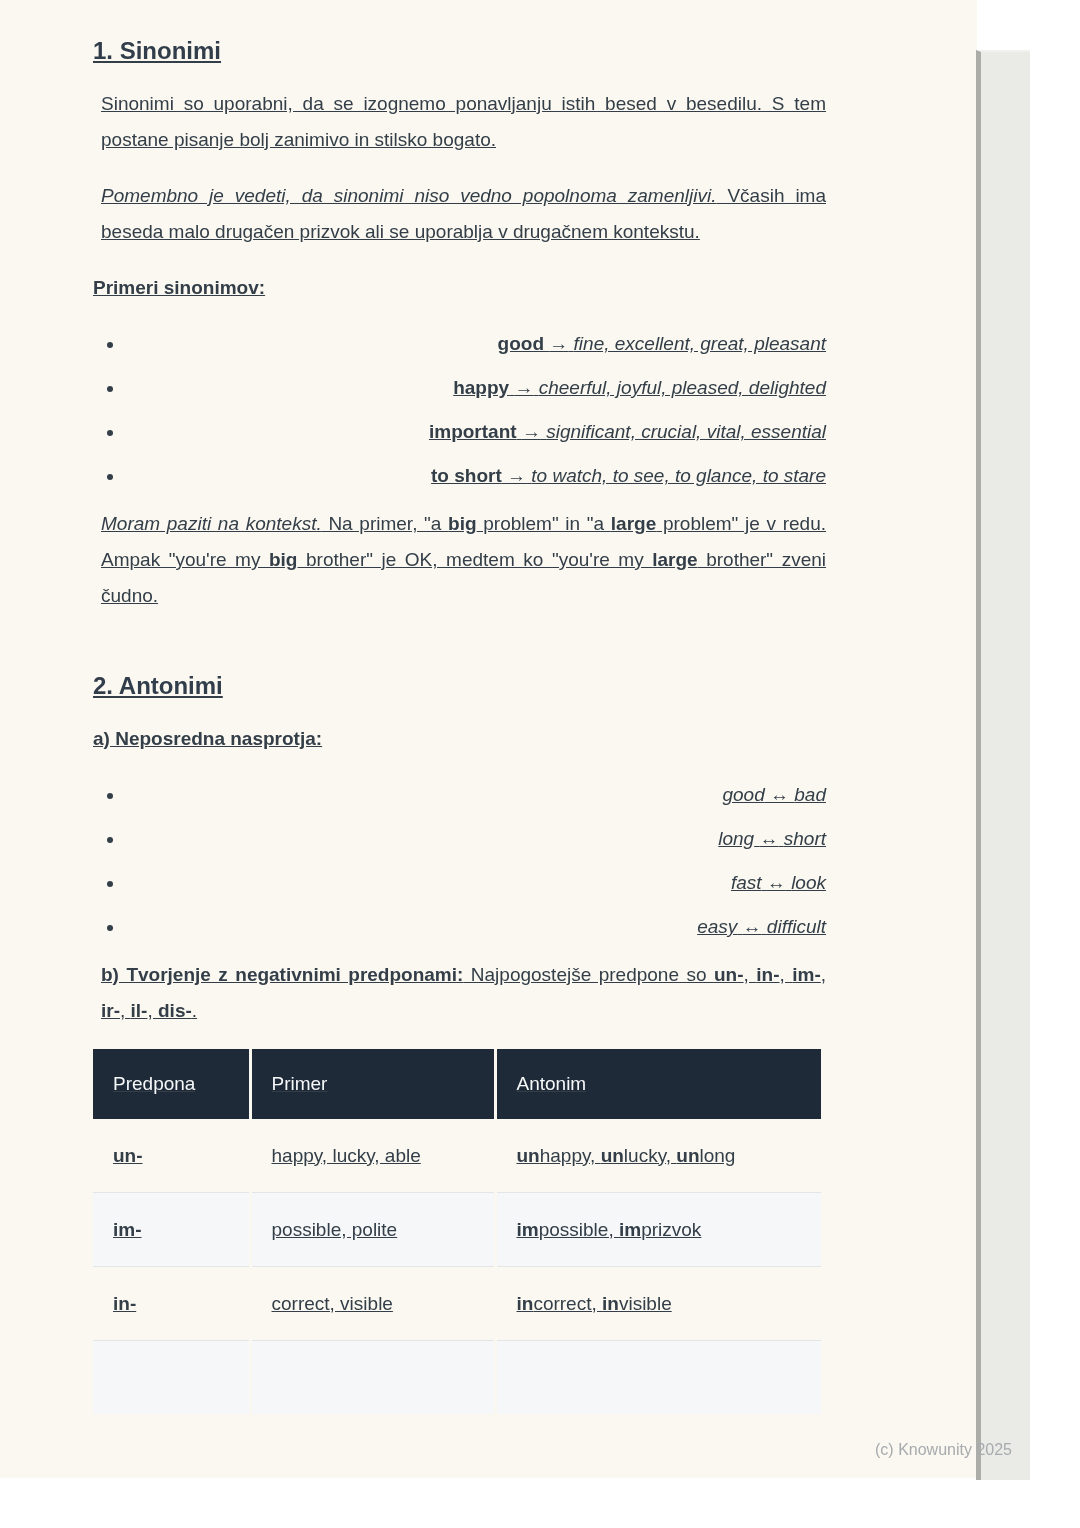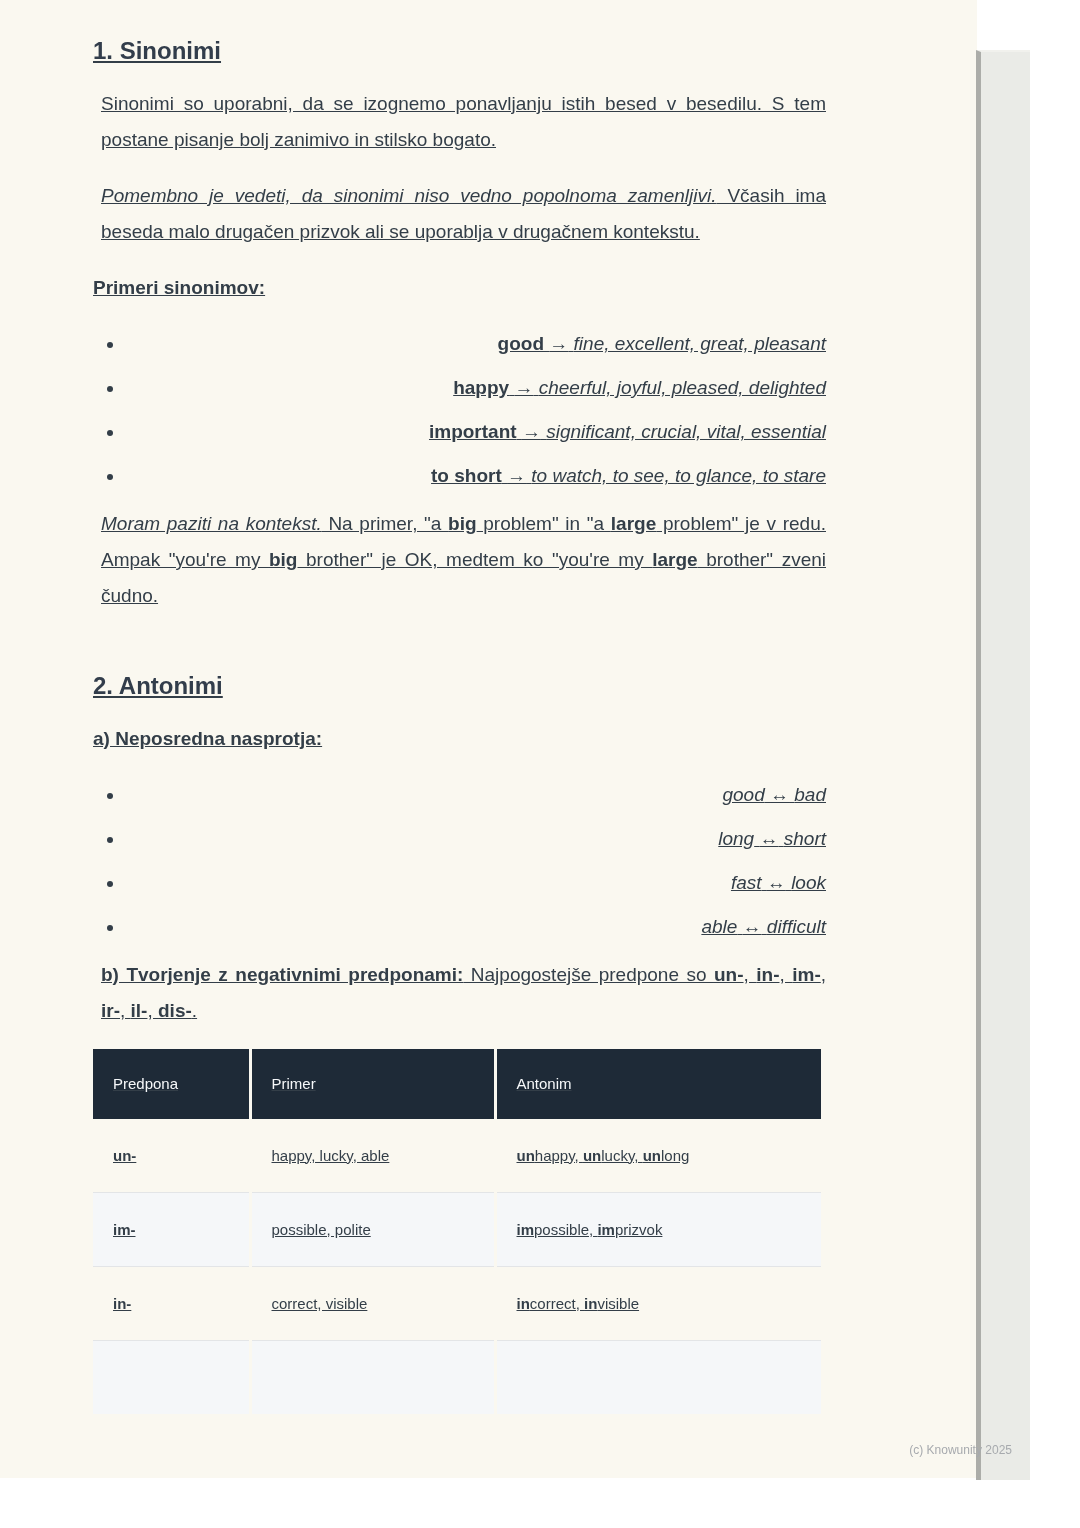--- a/index.html
+++ b/index.html
@@ -34,21 +34,21 @@
     list-style:disc;
     text-align:right;
   }
   li { margin-bottom:8px; }
   .b { font-weight:700; }
   .i { font-style:italic; }
   .arrow { font-style:normal; }
   table {
     border-collapse:collapse; table-layout:fixed;
     width:728px; 
-    font-size:15px; line-height:36px;
+    font-size:19px; line-height:36px;
   }
   th {
     background:#1E2A37; color:#F6F8FA;
     font-weight:400; text-align:left;
     height:70px; padding:0 20px;
     vertical-align:middle;
   }
   td {
     height:73px; padding:0 20px;
     vertical-align:middle;
@@ -60,21 +60,21 @@
   td.col-prefix { font-weight:700; }
   .side-strip {
     position:absolute; left:976px; top:50px;
     width:49px; height:1428px;
     background:#EAEBE7;
     border-left:5px solid #ACADA9;
     border-top:2px solid #F1F1ED;
   }
   .watermark {
     position:absolute; top:1441px; right:68px;
-    font-size:12px; line-height:18px;
+    font-size:16px; line-height:18px;
     color:#A7AAAE;
   }
 </style>
 </head>
 <body>
 
 <div class="page">
   <div class="content">
 
     <h2>1. Sinonimi</h2>
@@ -96,21 +96,21 @@
 
     <h2 class="second">2. Antonimi</h2>
 
 
     <p class="label">a) Neposredna nasprotja:</p>
 
     <ul>
       <li><span class="i">good</span> <span>↔</span> <span class="i">bad</span></li>
       <li><span class="i">long</span> <span>↔</span> <span class="i">short</span></li>
       <li><span class="i">fast</span> <span>↔</span> <span class="i">look</span></li>
-      <li><span class="i">able</span> <span>↔</span> <span class="i">difficult</span></li>
+      <li><span class="i">easy</span> <span>↔</span> <span class="i">difficult</span></li>
     </ul>
 
     <p class="para"><span class="b">b) Tvorjenje z negativnimi predponami:</span><span> Najpogostejše predpone so </span><span class="b">un-</span><span>, </span><span class="b">in-</span><span>, </span><span class="b">im-</span><span>, </span><span class="b">ir-</span><span>, </span><span class="b">il-</span><span>, </span><span class="b">dis-</span><span>.</span></p>
 
     <table>
       <colgroup>
         <col style="width:157px">
         <col style="width:245px">
         <col style="width:326px">
       </colgroup>

